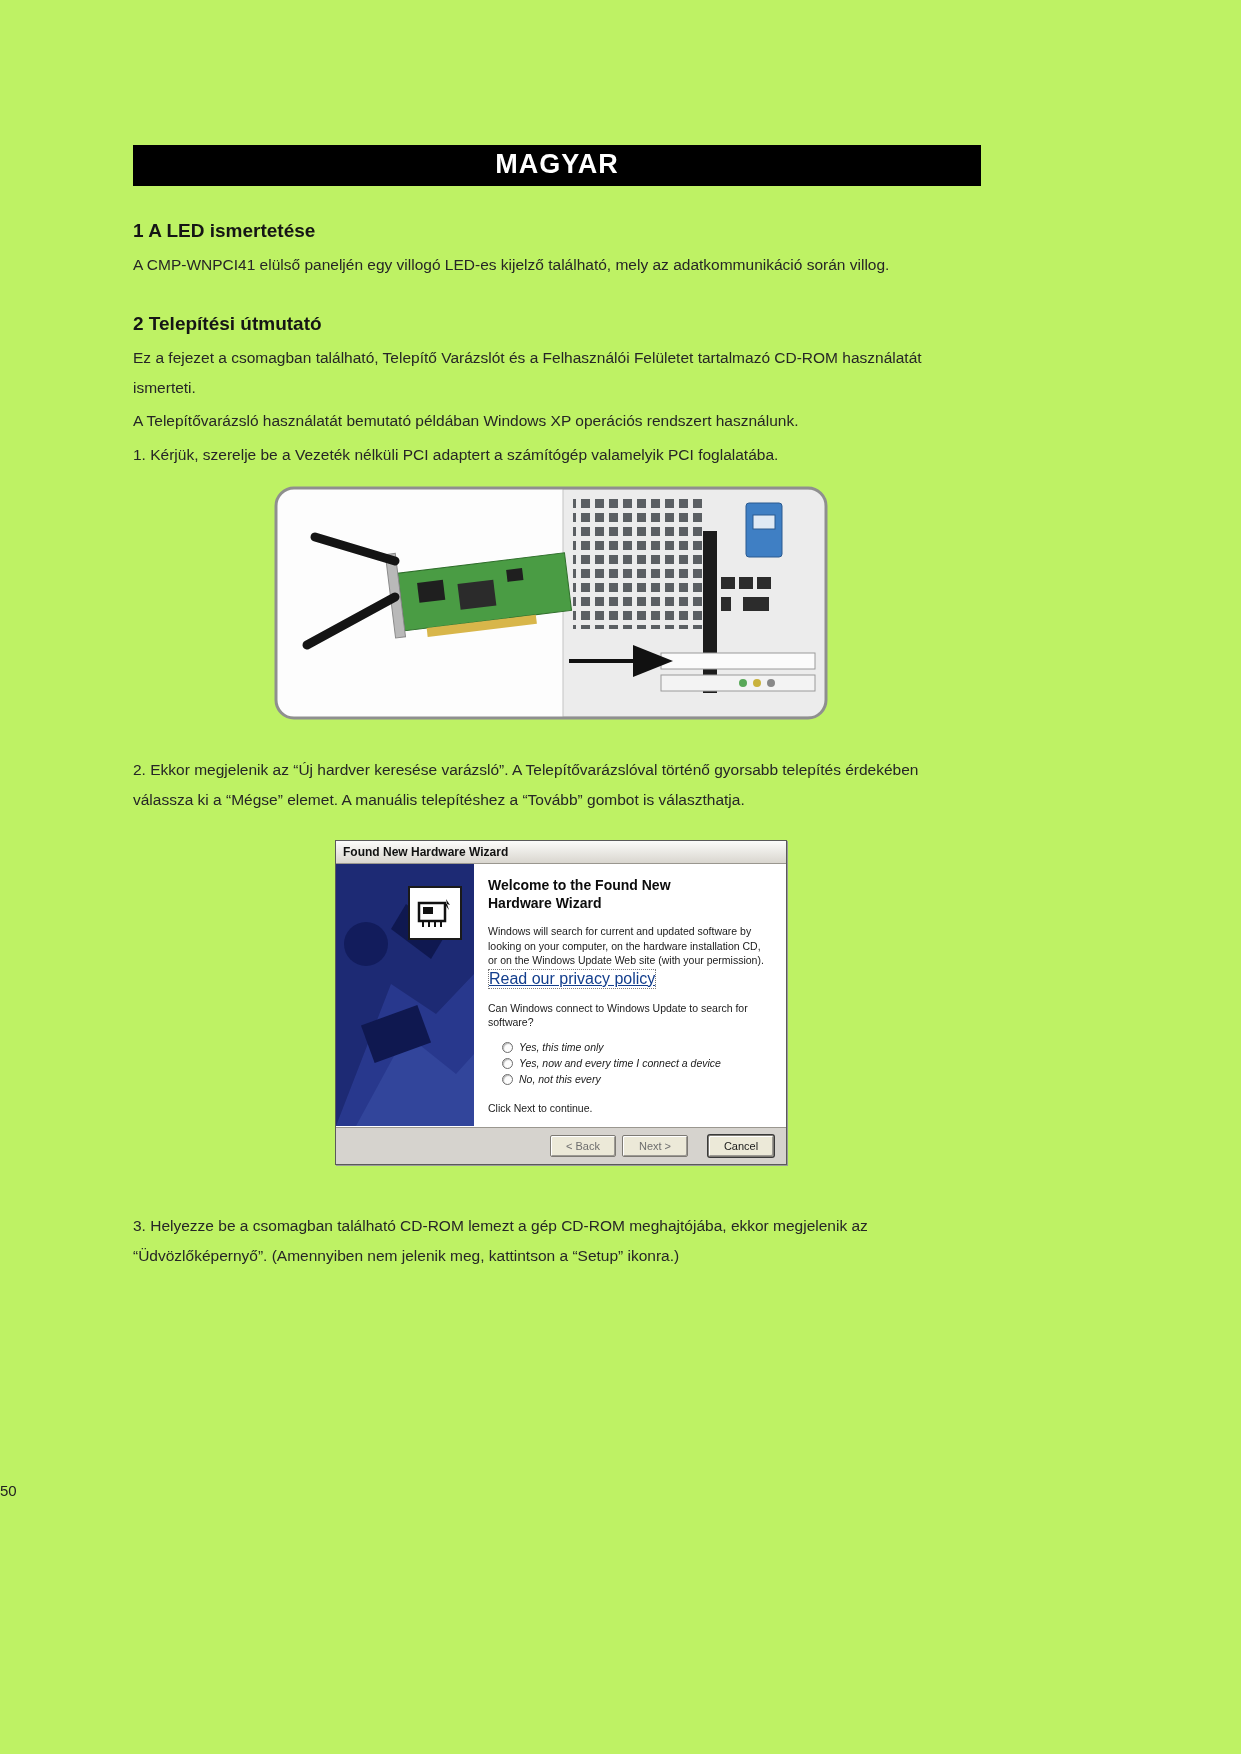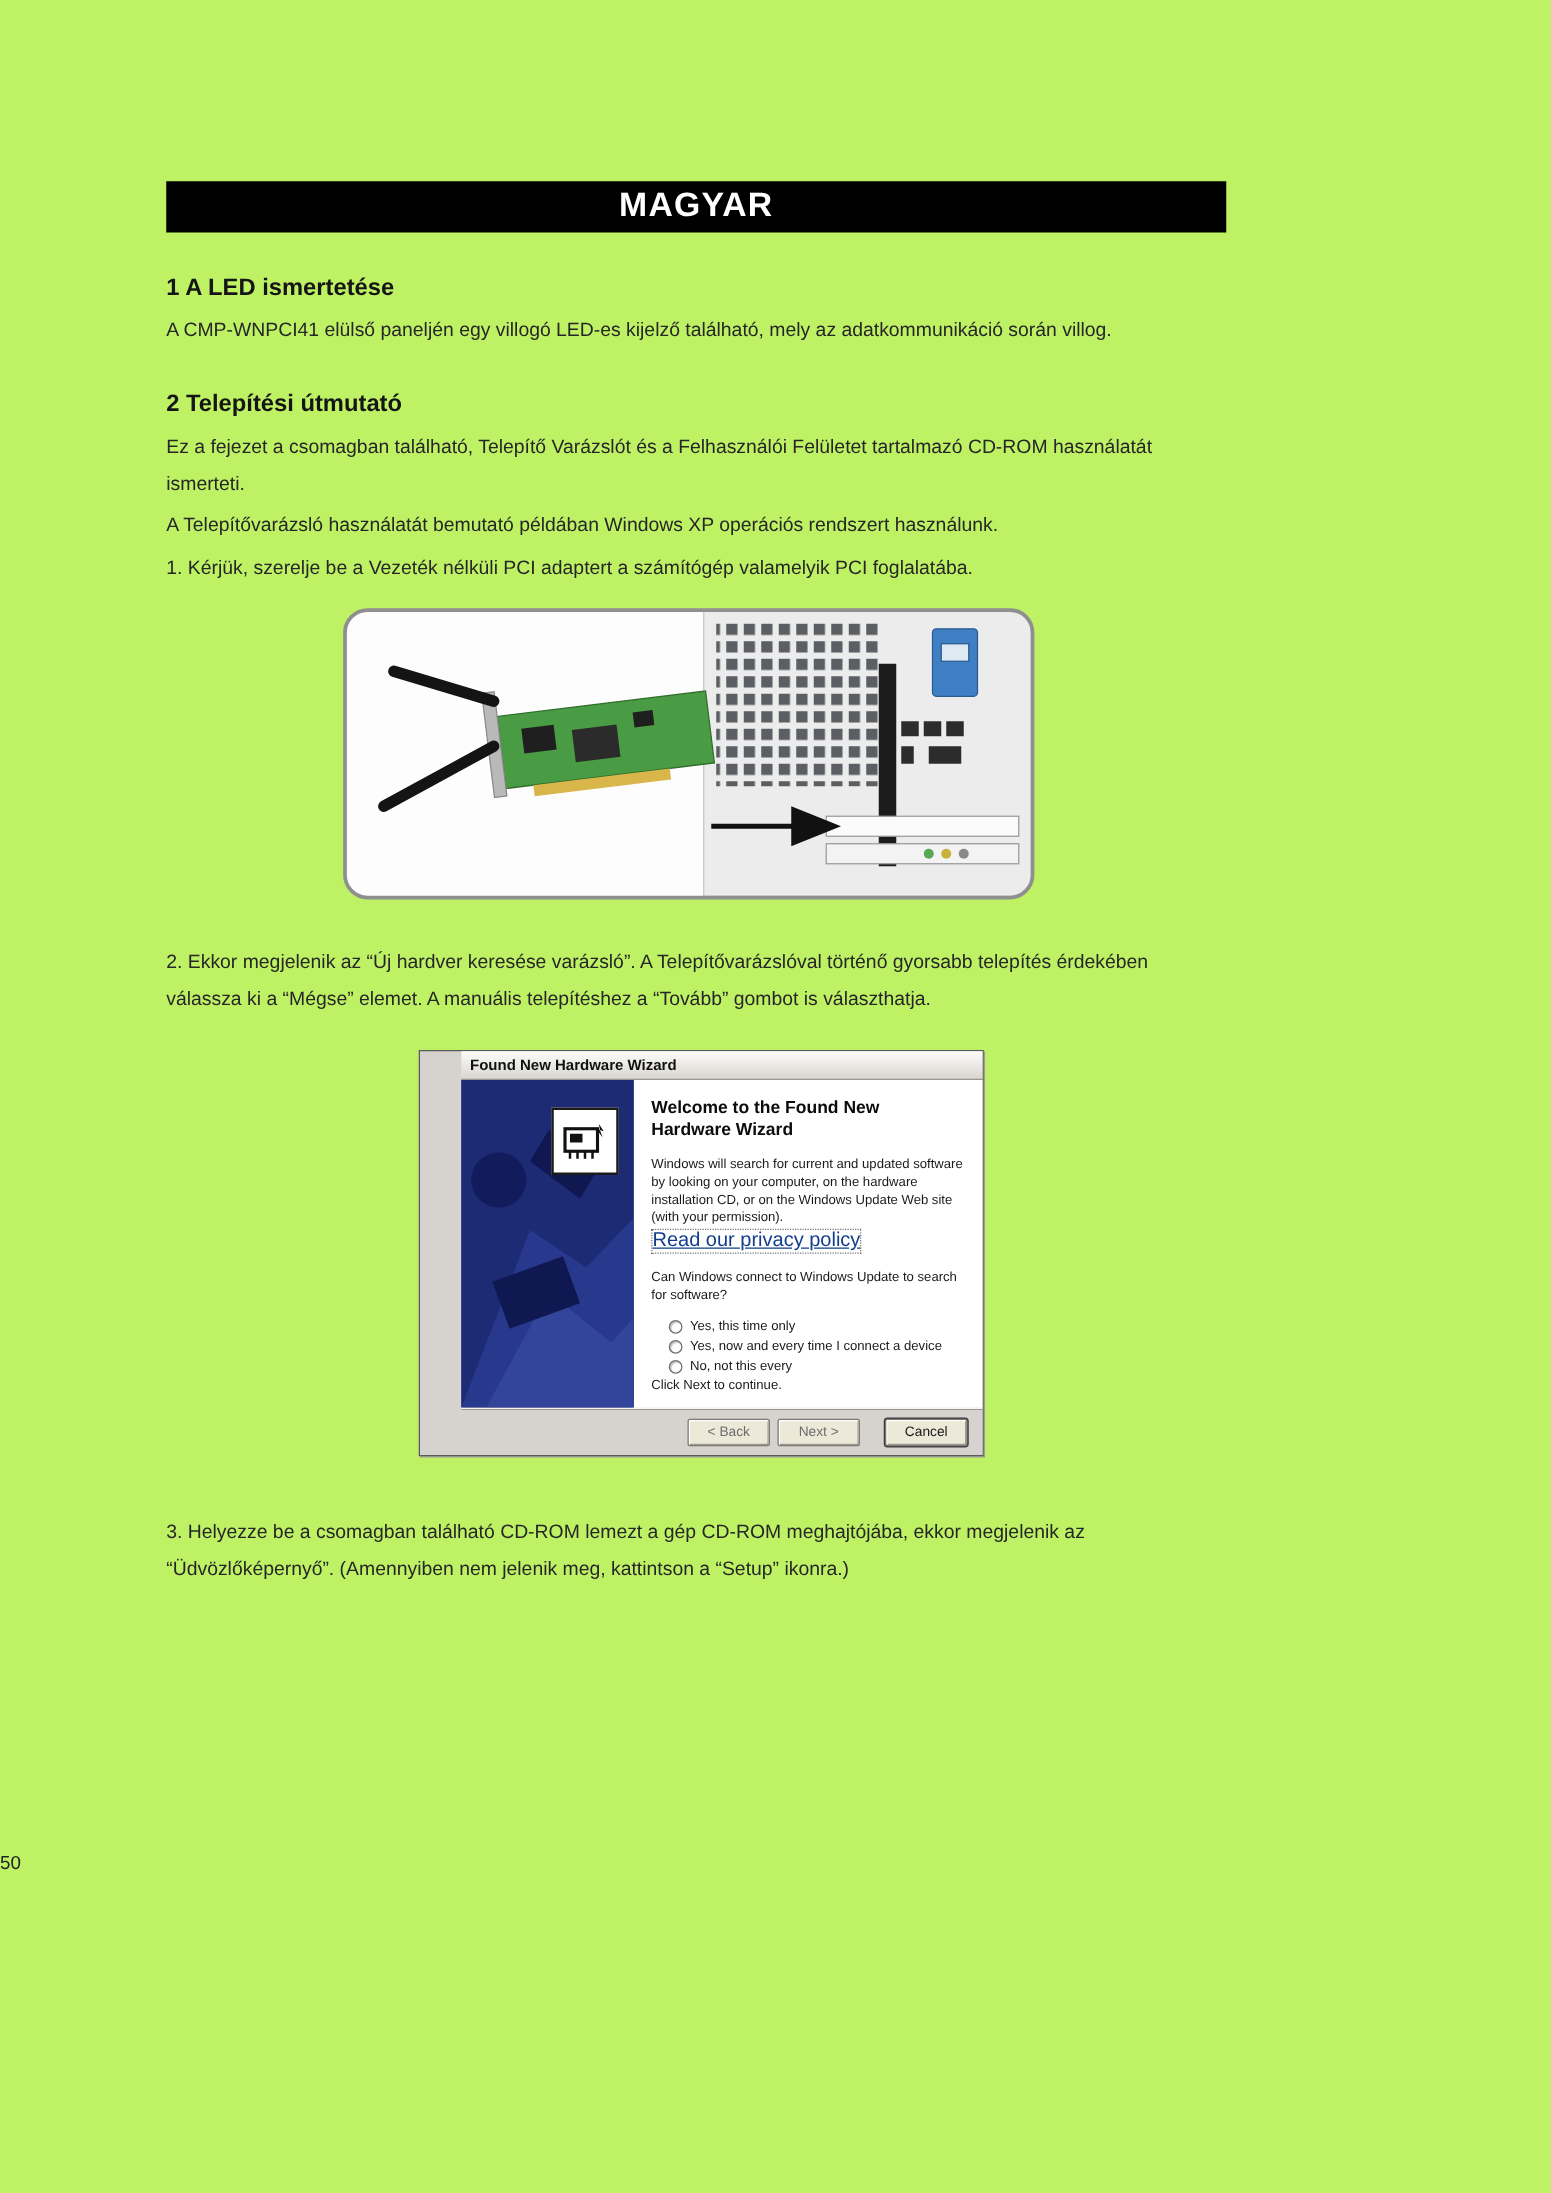--- a/index.html
+++ b/index.html
@@ -13,36 +13,36 @@
 
   h2.section { font-size:19px; font-weight:bold; color:#151515; margin-top:34px; }
   p.body { font-size:15.5px; line-height:1.9; margin-top:8px; color:#262626; }
   p.step { font-size:15.5px; line-height:1.9; margin-top:4px; color:#262626; }
 
   
   .illustration { margin:16px 0 0 140px; width:556px; height:236px; }
 
   
   .wizard { margin:26px 0 0 202px; width:452px; background:#d6d3ce;
-            border:1px solid #5a5a5a; box-shadow:1px 1px 0 #9a9a9a; font-family:"Liberation Sans", sans-serif;padding-left:33px; }
+            border:1px solid #5a5a5a; box-shadow:1px 1px 0 #9a9a9a; font-family:"Liberation Sans", sans-serif; }
   .wizard-titlebar { height:23px; background:linear-gradient(#fcfcfa,#d9d6cf); border-bottom:1px solid #9a978f;
                      display:flex; align-items:center; padding-left:7px; }
   .wizard-titlebar span { font-size:12px; font-weight:bold; color:#111; }
   .wizard-body { display:flex; height:262px; background:#fff; position:relative; }
   .wizard-art { width:138px; background:#1d2a74; position:relative; overflow:hidden; flex:none; }
   .icon-box { position:absolute; left:72px; top:22px; width:54px; height:54px; background:#fff;
               border:2px solid #1a1a1a; display:flex; align-items:center; justify-content:center; z-index:2; }
   .wizard-main { flex:1; padding:12px 14px 8px 14px; display:flex; flex-direction:column; }
   .wz-heading { font-size:14px; font-weight:bold; color:#0c0c0c; line-height:1.3; margin-bottom:12px; width:200px; }
   .wz-text { font-size:10.5px; line-height:1.35; color:#1a1a1a; }
   .wz-link { font-size:16px; color:#123d8c; text-decoration:underline; border:1px dotted #777;
              align-self:flex-start; margin-top:2px; cursor:pointer;text-align:right; }
   .wz-q { margin-top:12px; }
   .radio-group { margin:8px 0 0 14px; }
-  .radio-row { display:flex; align-items:flex-end; margin-top:4px; cursor:pointer; }
+  .radio-row { display:flex; align-items:flex-end; margin-top:4px; cursor:pointer;font-style:italic; }
   .radio-dot { width:11px; height:11px; border-radius:50%; border:1px solid #6d6d6d;
                background:#fdfdfd; box-shadow:inset 1px 1px 1px #b9b9b9; margin-right:6px; flex:none; }
   .radio-label { font-size:10.5px; color:#1a1a1a; }
   .wz-footer { margin-top:auto; font-size:10.5px; color:#1a1a1a; padding-bottom:4px; }
   .wizard-buttons { height:38px; background:#d6d3ce; border-top:1px solid #fff;
                     box-shadow:inset 0 1px 0 #9a978f; display:flex; align-items:center;
                     justify-content:flex-end; padding-right:12px; gap:6px; }
   .wz-btn { width:66px; height:22px; font-size:11px; font-family:"Liberation Sans", sans-serif;
             color:#1a1a1a; background:#ece9d8;
             border:1px solid #7d7a74; border-radius:2px;

